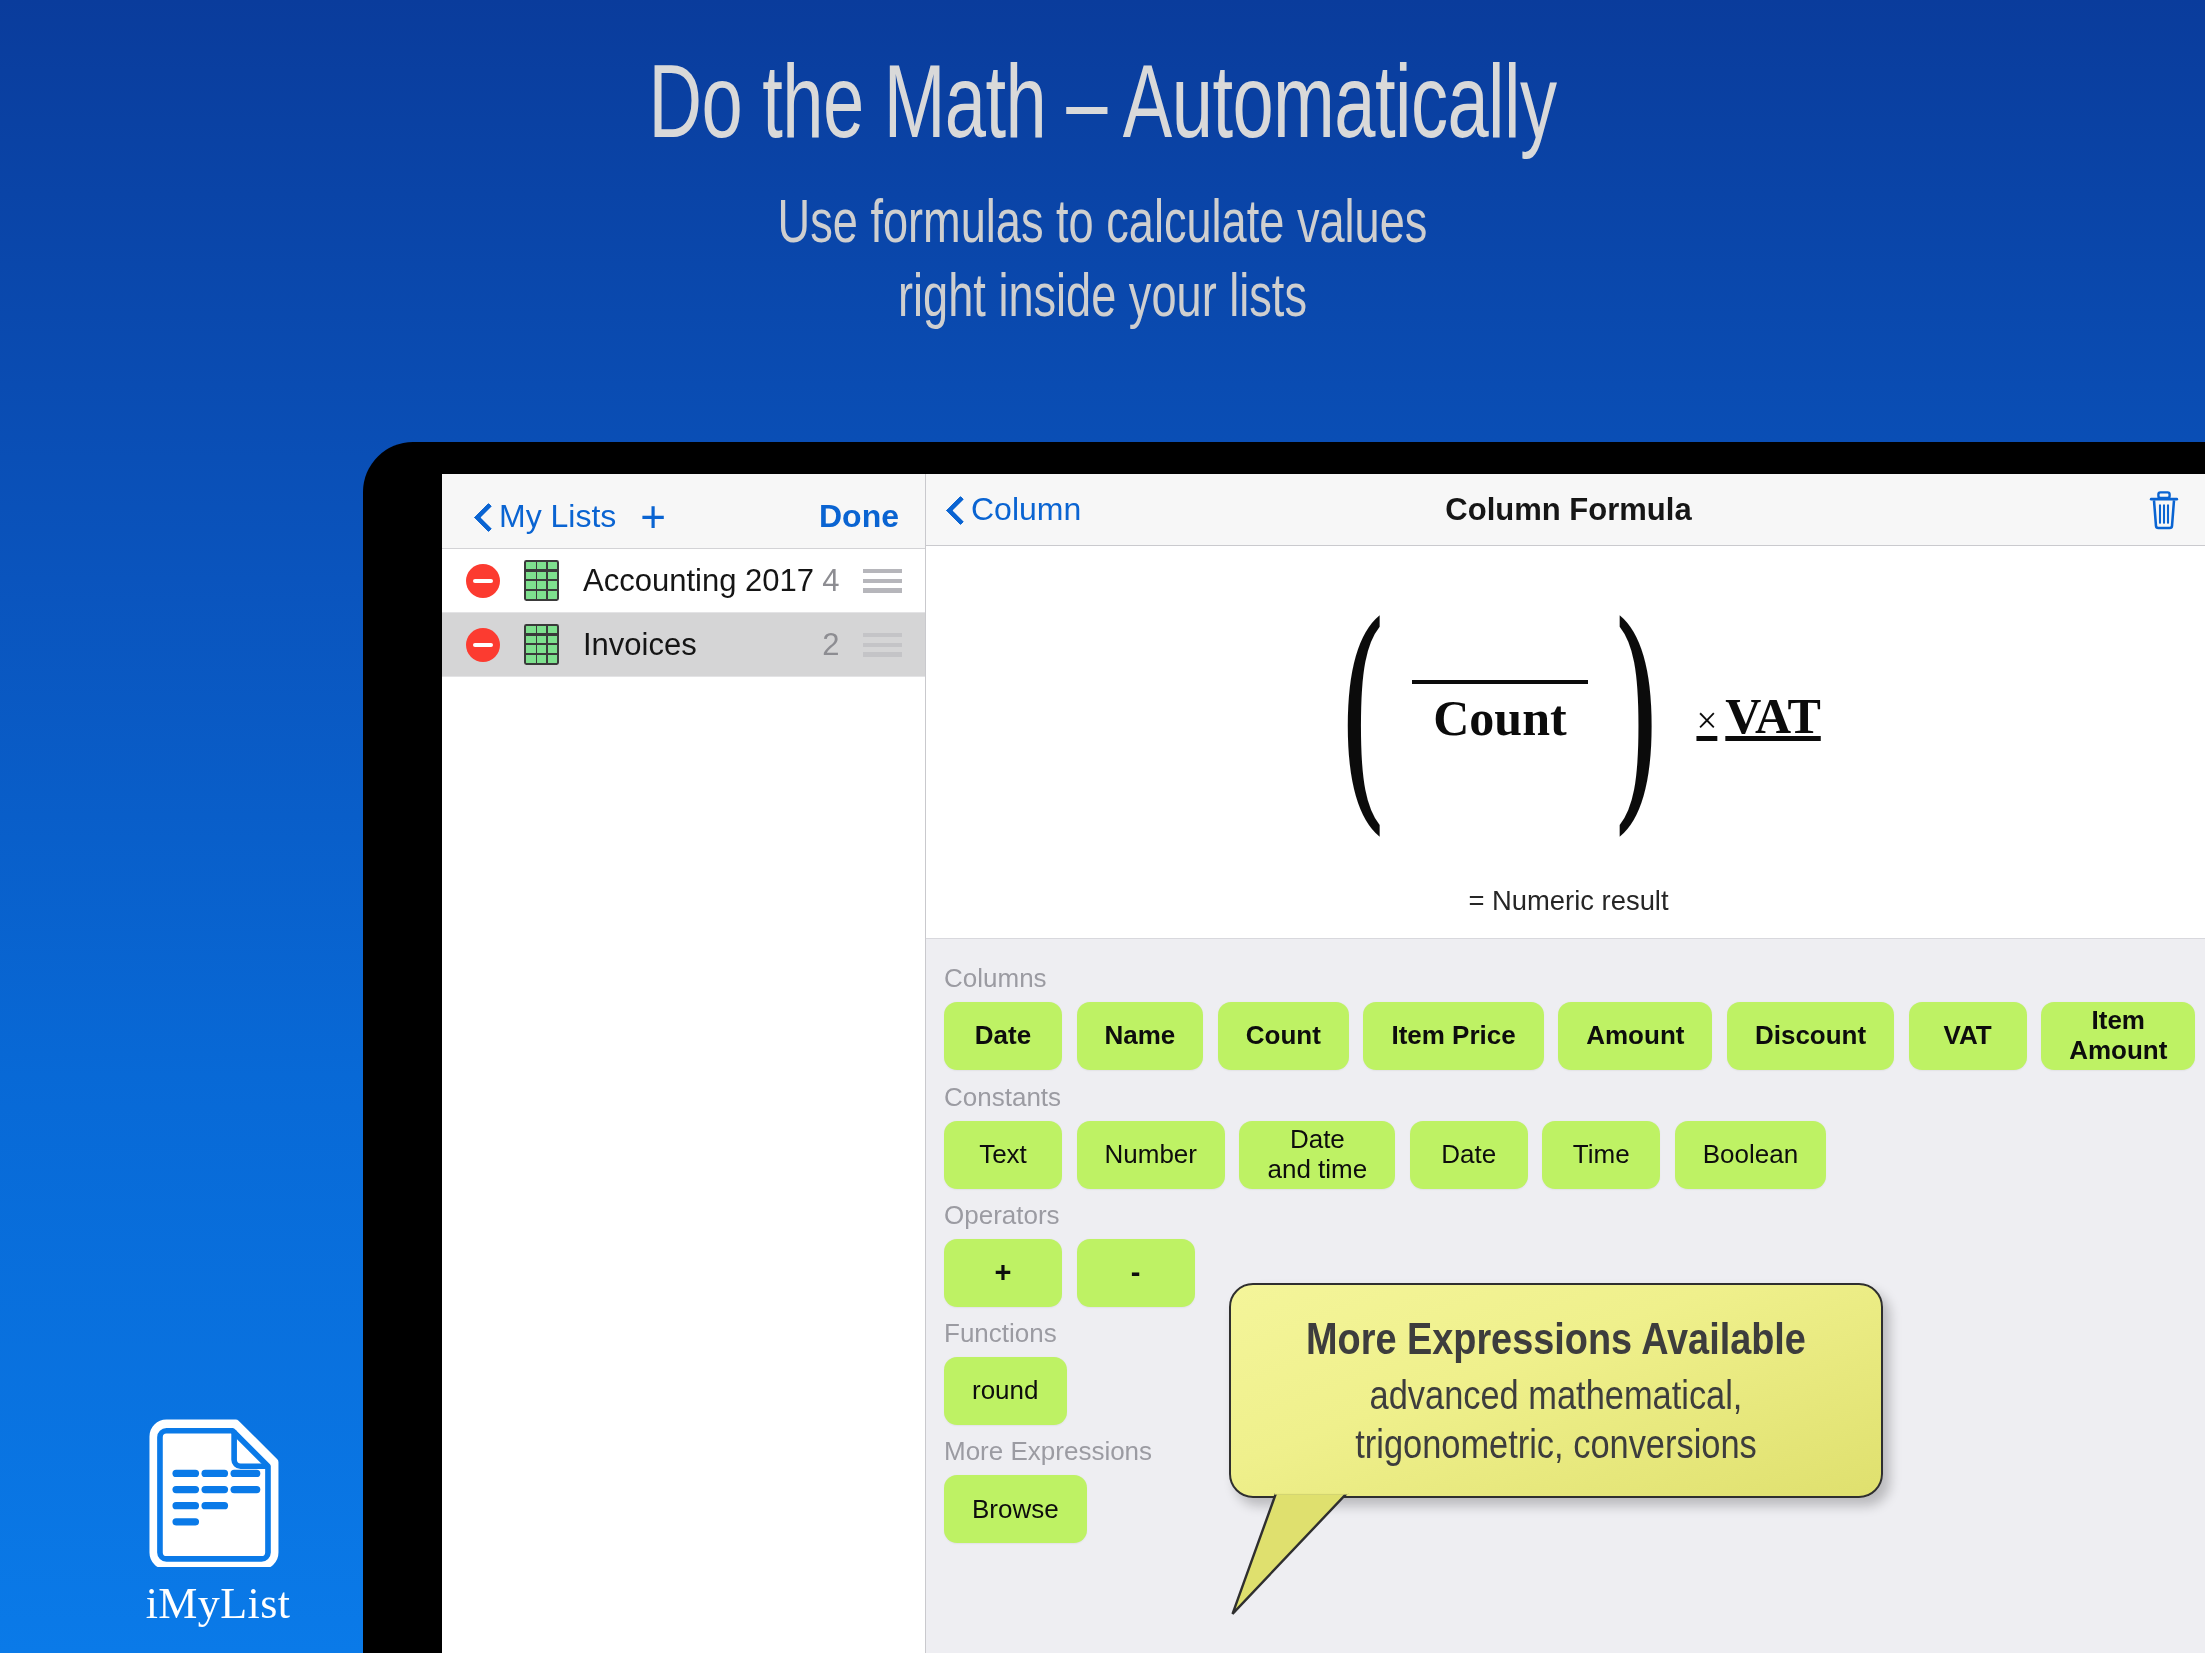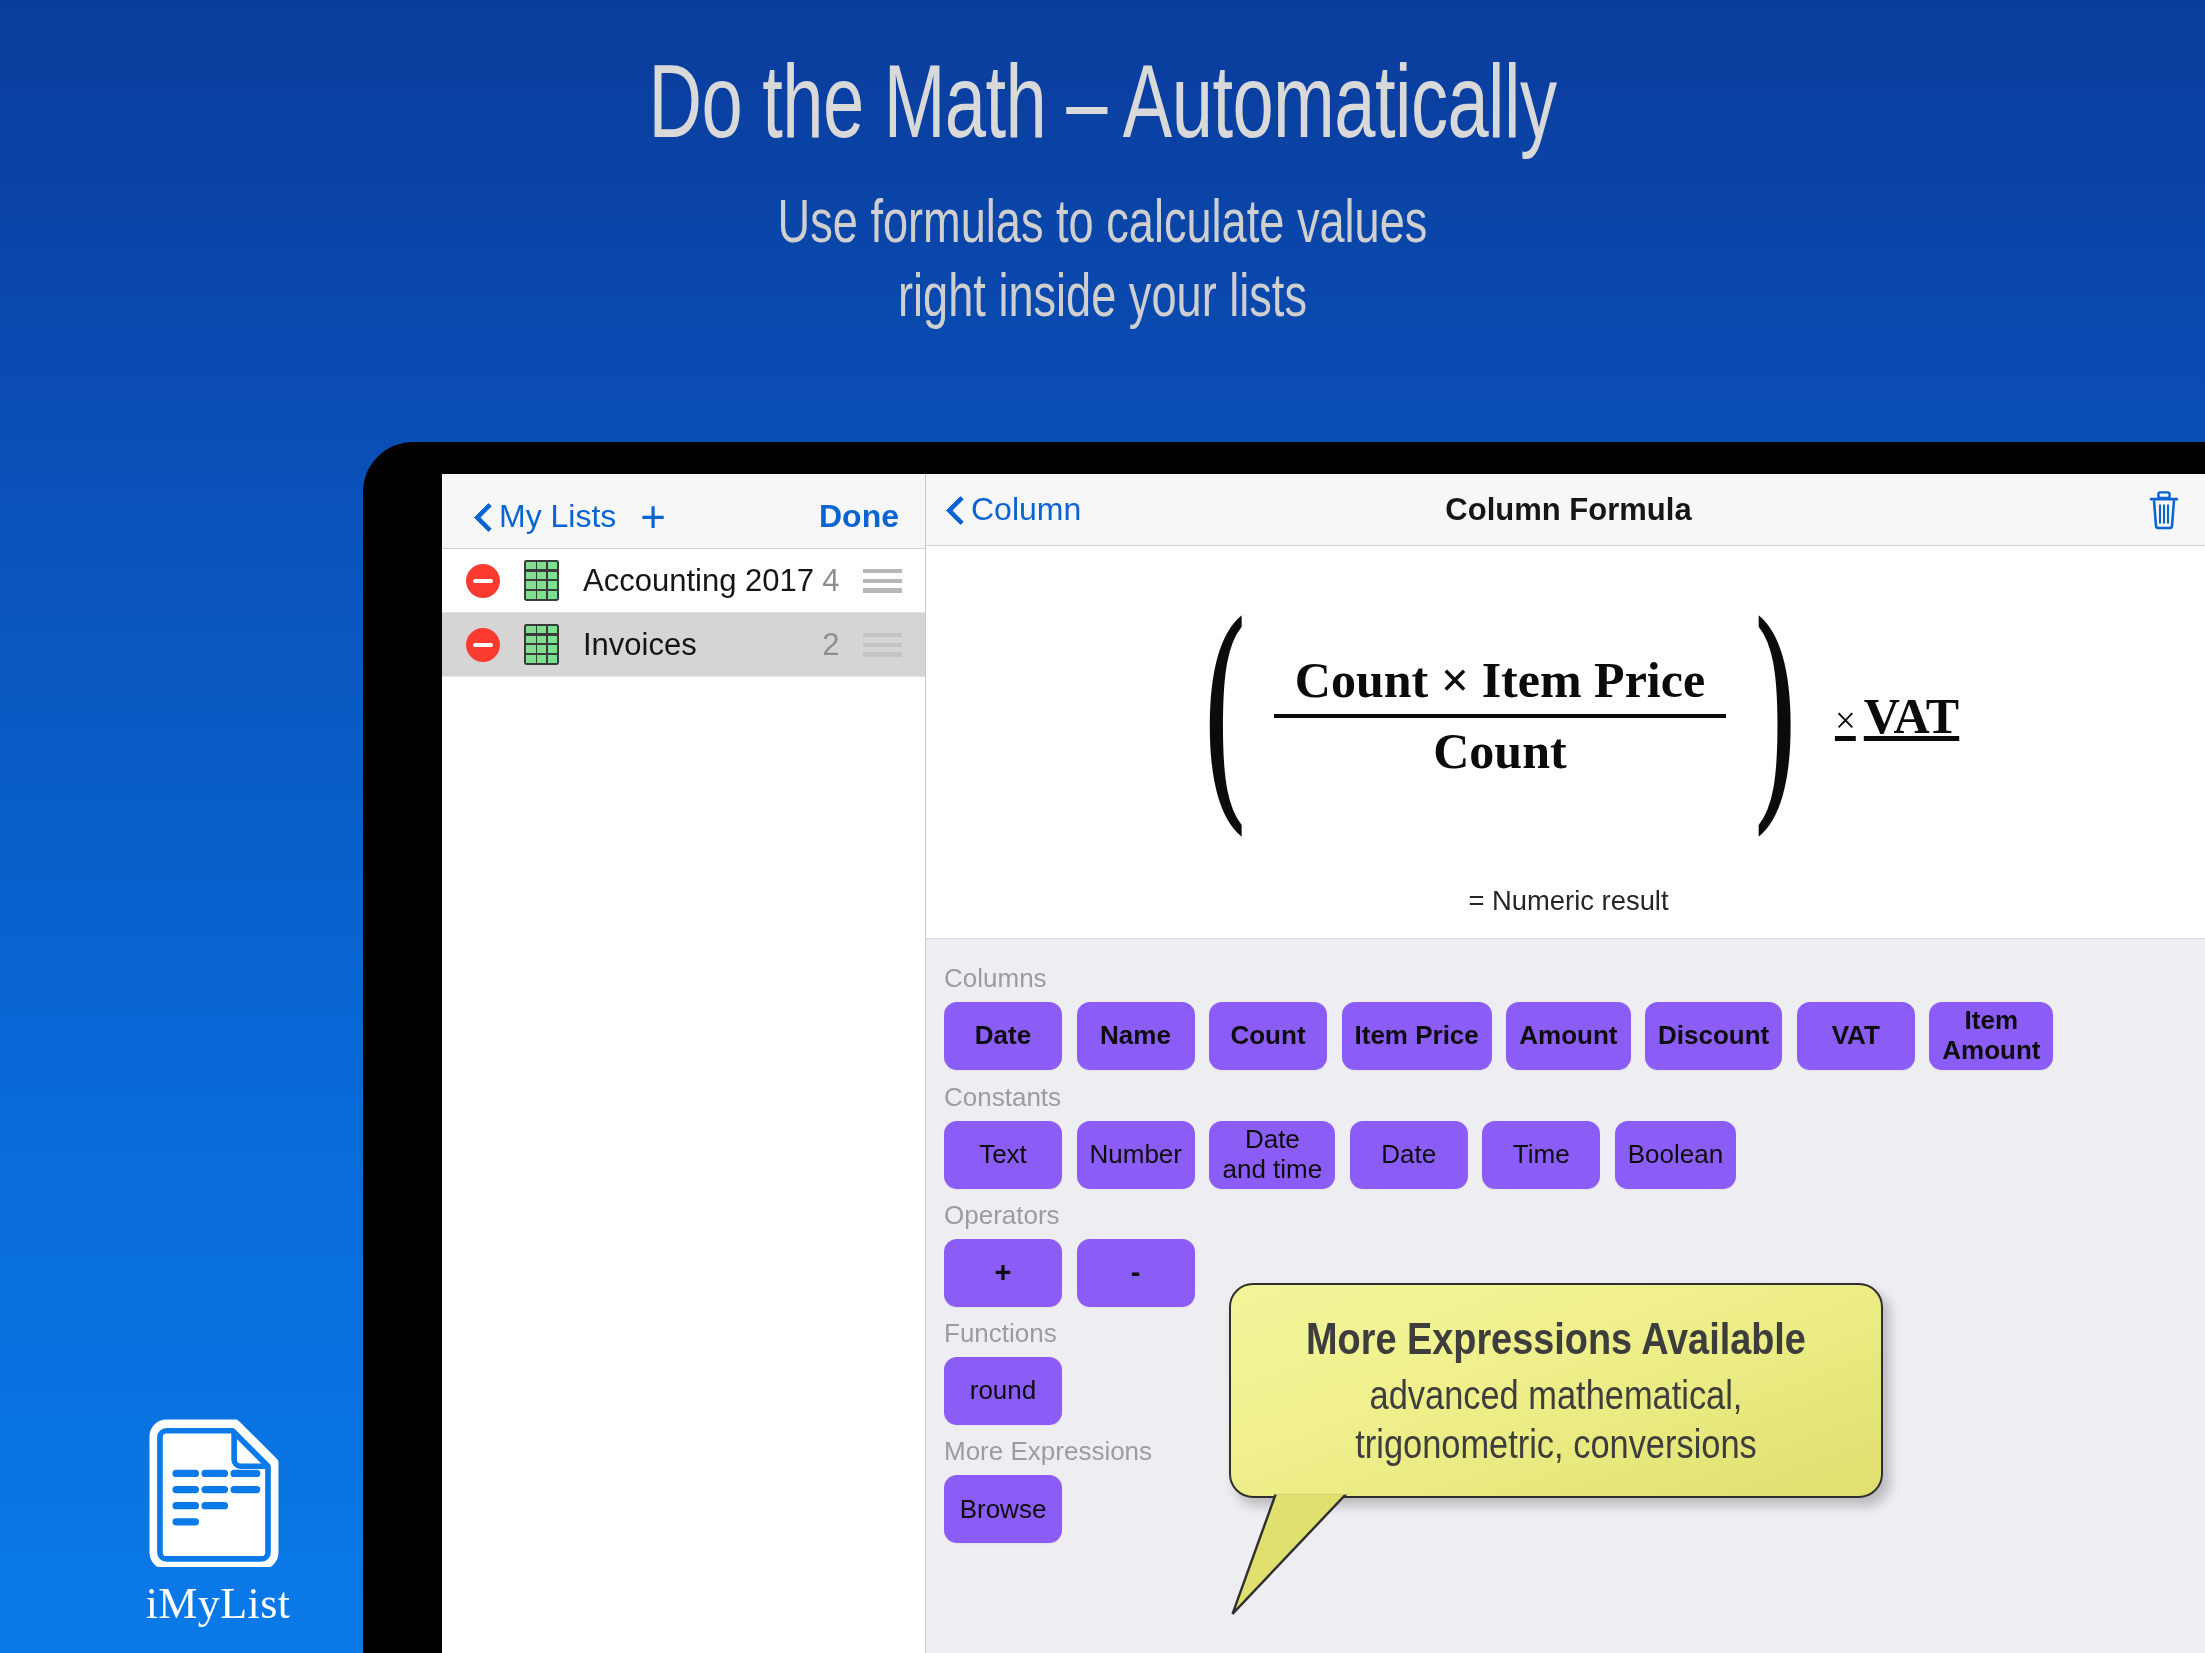--- a/index.html
+++ b/index.html
@@ -310,32 +310,32 @@
     padding: 11.3px 0 8px 18px;
     font-weight: 400;
   }
   .chip-row {
     display: flex;
     gap: 14.5px;
     padding: 0 0 0 18px;
     flex-wrap: nowrap;
   }
   .chip {
-    background: #8b5cf6;
+    background: #bef264;
     border-radius: 13px;
     min-width: 118px;
     height: 68px;
     display: flex;
     align-items: center;
     justify-content: center;
     text-align: center;
     font-size: 26px;
     font-weight: 700;
     color: #0d0d0d;
-    padding: 0 13px;
+    padding: 0 28px;
     box-sizing: border-box;
     cursor: pointer;
     line-height: 1.15;
     white-space: pre-line;
     box-shadow: 0 0.8px 1.6px rgba(0,0,0,0.05);
   }
   .chip.op { font-size: 29px; font-weight: 700; }
   .chip.light { font-weight: 400; }
 
   
@@ -462,21 +462,20 @@
             <line x1="22" y1="18" x2="22" y2="42" stroke="#0a64d2" stroke-width="2.6"></line>
             <line x1="27" y1="18" x2="27" y2="42" stroke="#0a64d2" stroke-width="2.6"></line>
           </svg>
         </div>
       </div>
 
       <div class="formula-area">
         <div class="formula">
           <span class="paren">(</span>
           <span class="frac">
-            <span class="frac-top">Count × Item Price</span>
             <span class="frac-bar"></span>
             <span class="frac-bot">Count</span>
           </span>
           <span class="paren">)</span>
           <span class="tail">
             <span class="mulop">×</span><span>VAT</span>
           </span>
         </div>
       </div>
       <div class="result-line">= Numeric result</div>

